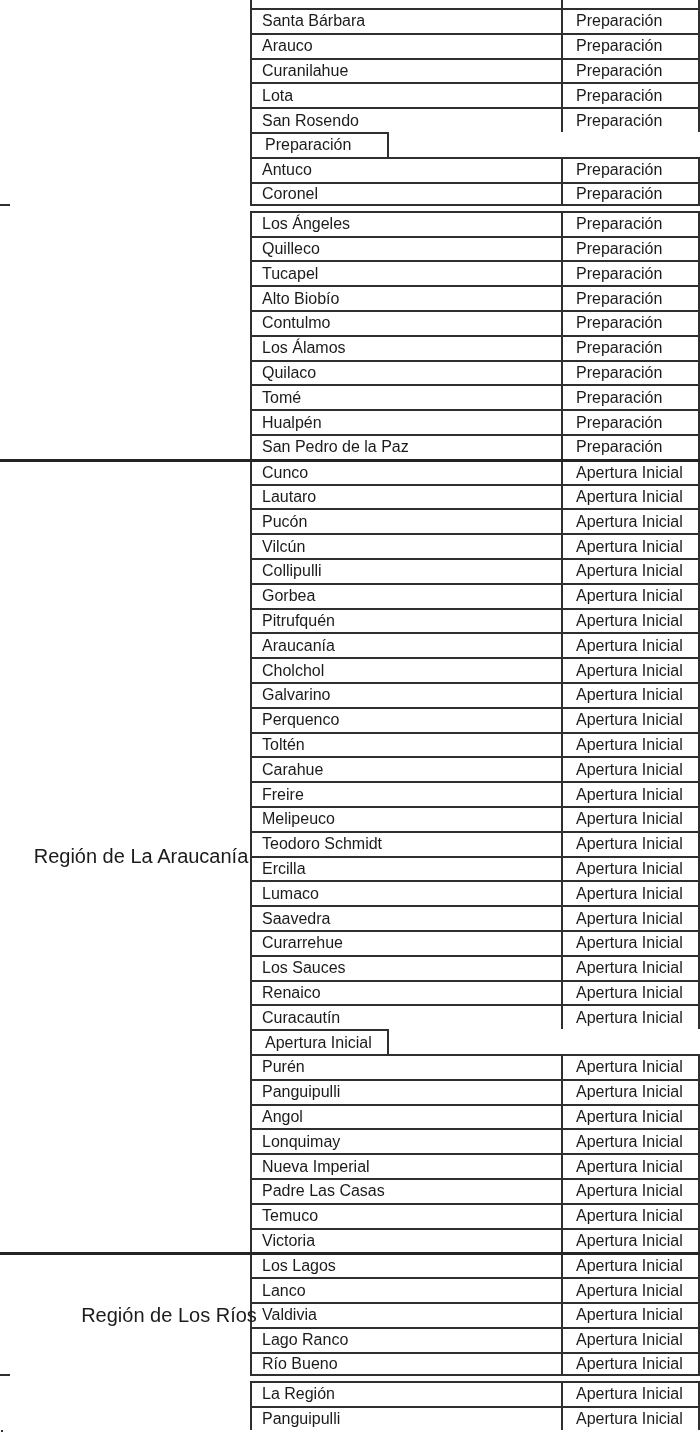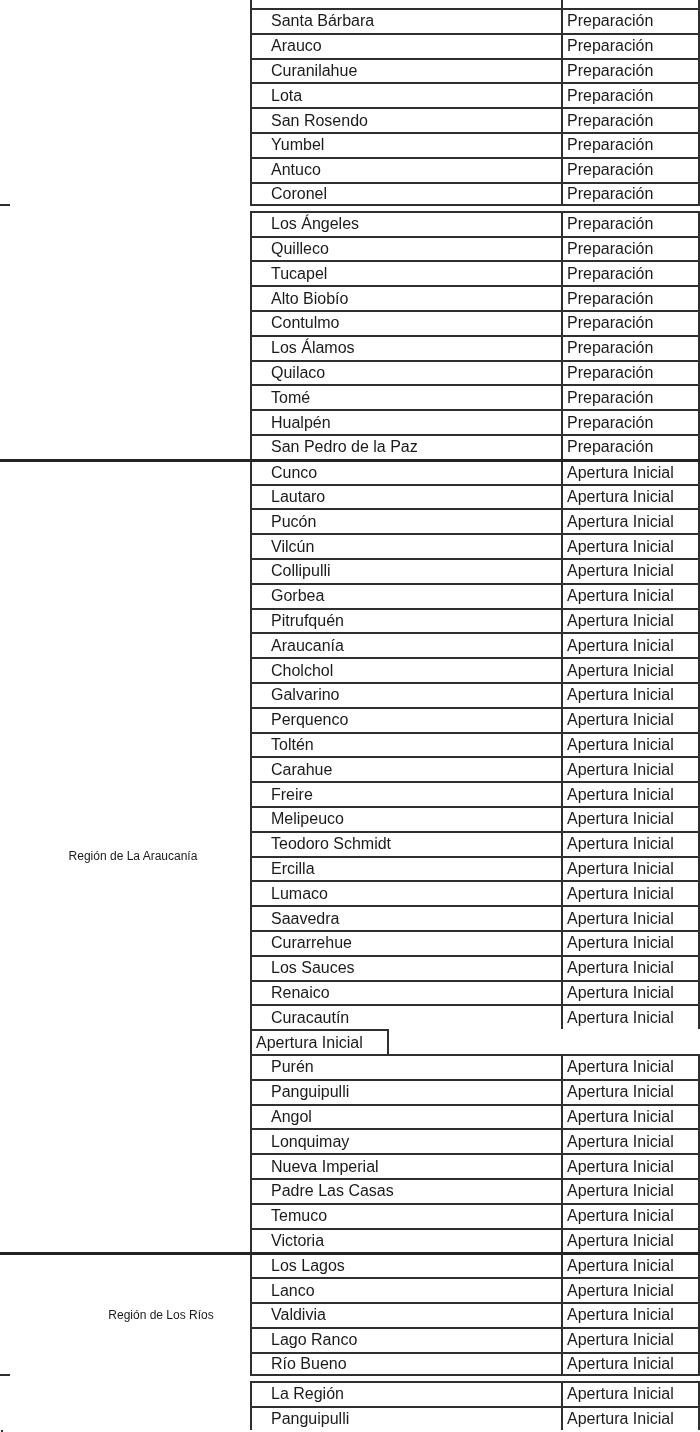--- a/index.html
+++ b/index.html
@@ -34,54 +34,54 @@
     align-items: center;
     overflow: hidden;
     white-space: nowrap;
     font-size: 16px;
   }
   .cell.region { width: 250px; }
   .cell.comuna {
     width: 311px;
     border-left: 2px solid #2f2f2f;
     border-top: 2px solid #2f2f2f;
-    padding-left: 19px;
+    padding-left: 10px;
   }
   .cell.estado {
     width: 139px;
     border-left: 2px solid #2f2f2f;
     border-right: 2px solid #2f2f2f;
     border-top: 2px solid #2f2f2f;
-    padding-left: 4px;
+    padding-left: 13px;
   }
   .row.partial .cell.comuna,
   .row.partial .cell.estado { border-top: none; }
   
   .row.region-start { border-top: 3px solid #242424; }
   .row.region-start .cell.comuna,
   .row.region-start .cell.estado { border-top: none; }
   
   .row.break-after .cell.comuna,
   .row.break-after .cell.estado { border-bottom: 2px solid #2f2f2f; }
   
   .spacer { position: relative; width: 700px; height: 4.5px; background: #ffffff; }
   .spacer .tick {
     position: absolute;
     left: 0; top: -2px;
     width: 10px; height: 2px;
     background: #2f2f2f;
   }
   .region-label {
     position: absolute;
-    left: 8px;
+    left: 16px;
     width: 250px;
     height: 20px;
     line-height: 20px;
     text-align: center;
-    font-size: 12px;
+    font-size: 20px;
     color: #1b1b1b;
   }
 </style>
 </head>
 <body>
 
 <div id="page">
   <div class="outer-left-border"></div>
   <div id="rows">
       <div class="row partial">
@@ -109,21 +109,20 @@
         <div class="cell comuna">Lota</div>
         <div class="cell estado">Preparación</div>
       </div>
       <div class="row">
         <div class="cell region"></div>
         <div class="cell comuna">San Rosendo</div>
         <div class="cell estado">Preparación</div>
       </div>
       <div class="row">
         <div class="cell region"></div>
-        <div class="cell comuna">Yumbel</div>
         <div class="cell estado">Preparación</div>
       </div>
       <div class="row">
         <div class="cell region"></div>
         <div class="cell comuna">Antuco</div>
         <div class="cell estado">Preparación</div>
       </div>
       <div class="row break-after">
         <div class="cell region"></div>
         <div class="cell comuna">Coronel</div>

